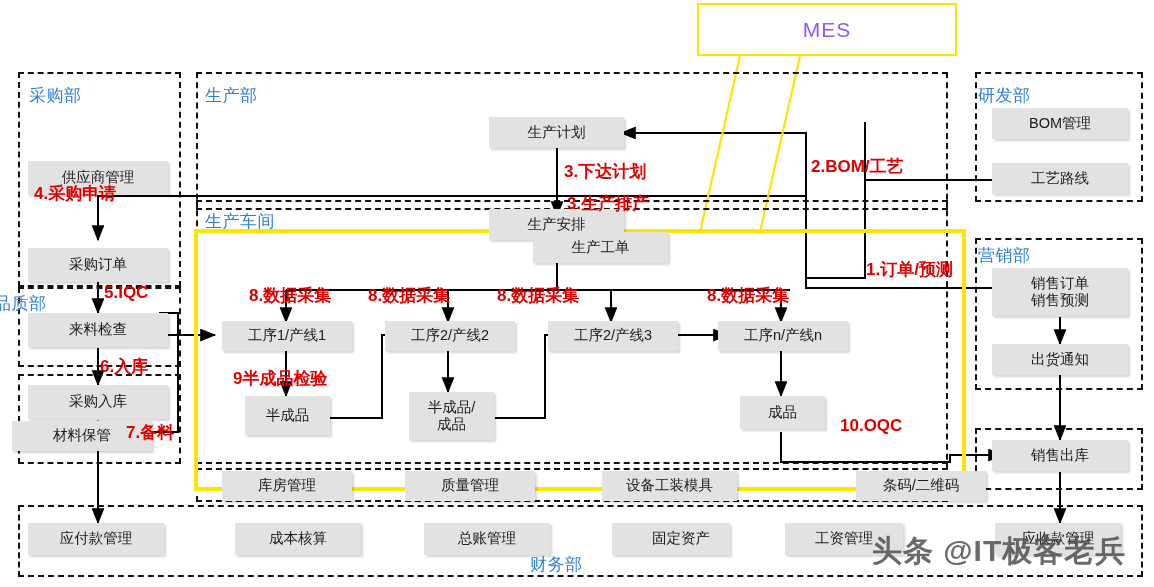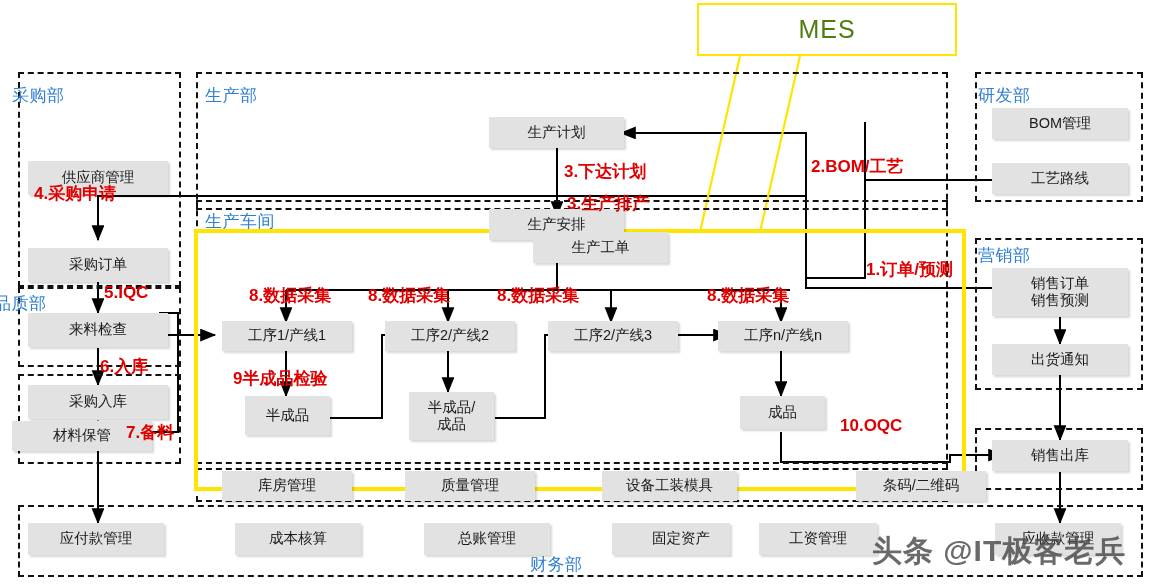--- a/index.html
+++ b/index.html
@@ -53,21 +53,21 @@
   
   .svg-layer { position: absolute; inset: 0; width: 1154px; height: 587px; pointer-events: none; }
 
   
   .mes-callout {
     position: absolute;
     border: 2.5px solid #ffe400;
     background: transparent;
     display: flex; align-items: center; justify-content: center;
   }
-  .mes-text { color: #4d7c0f; font-size: 25px; letter-spacing: 1px; }
+  .mes-text { color: #8b5cf6; font-size: 21px; letter-spacing: 1px; }
 
   
   .mes-scope {
     position: absolute;
     border: 4px solid #ffe400;
     background: transparent;
   }
 
   
   .watermark {
@@ -148,21 +148,21 @@
     <span class="mes-text">MES</span>
   </div>
   <svg class="svg-layer">
     <g stroke="#ffe400" stroke-width="2.2" fill="none">
       <path d="M740,56 L700,232"></path>
       <path d="M800,56 L760,232"></path>
     </g>
   </svg>
 
   <div class="dept" style="left:18px; top:72px; width:163px; height:215px;"></div>
-  <div class="dept-label" style="left:12px; top:84px;">采购部</div>
+  <div class="dept-label" style="left:29px; top:84px;">采购部</div>
 
   <div class="dept" style="left:18px; top:287px; width:163px; height:80px;"></div>
   <div class="dept-label" style="left:-6px; top:292px;">品质部</div>
 
   <div class="dept" style="left:18px; top:374px; width:163px; height:90px;"></div>
 
   <div class="dept" style="left:196px; top:72px; width:752px; height:138px;"></div>
   <div class="dept-label" style="left:205px; top:84px;">生产部</div>
 
   <div class="dept" style="left:196px; top:200px; width:752px; height:270px;"></div>
@@ -215,21 +215,21 @@
 
   <div class="box" style="left:222px; top:471px; width:130px; height:30px;">库房管理</div>
   <div class="box" style="left:405px; top:471px; width:130px; height:30px;">质量管理</div>
   <div class="box" style="left:602px; top:471px; width:135px; height:30px;">设备工装模具</div>
   <div class="box" style="left:856px; top:471px; width:130px; height:30px;text-align:right;">条码/二维码</div>
 
   <div class="box" style="left:28px; top:523px; width:136px; height:32px;">应付款管理</div>
   <div class="box" style="left:235px; top:523px; width:126px; height:32px;">成本核算</div>
   <div class="box" style="left:424px; top:523px; width:126px; height:32px;">总账管理</div>
   <div class="box" style="left:612px; top:523px; width:118px; height:32px;padding-left:20px;">固定资产</div>
-  <div class="box" style="left:759px; top:523px; width:118px; height:32px;">工资管理</div>
+  <div class="box" style="left:785px; top:523px; width:118px; height:32px;">工资管理</div>
   <div class="box" style="left:995px; top:523px; width:126px; height:32px;">应收款管理</div>
 
   <div class="note" style="left:866px; top:258px;">1.订单/预测</div>
   <div class="note" style="left:811px; top:155px;">2.BOM/工艺</div>
   <div class="note" style="left:564px; top:160px;">3.下达计划</div>
   <div class="note" style="left:567px; top:192px;">3.生产排产</div>
   <div class="note" style="left:34px; top:182px;">4.采购申请</div>
   <div class="note" style="left:104px; top:283px;">5.IQC</div>
   <div class="note" style="left:100px; top:355px;">6.入库</div>
   <div class="note" style="left:126px; top:421px;">7.备料</div>

